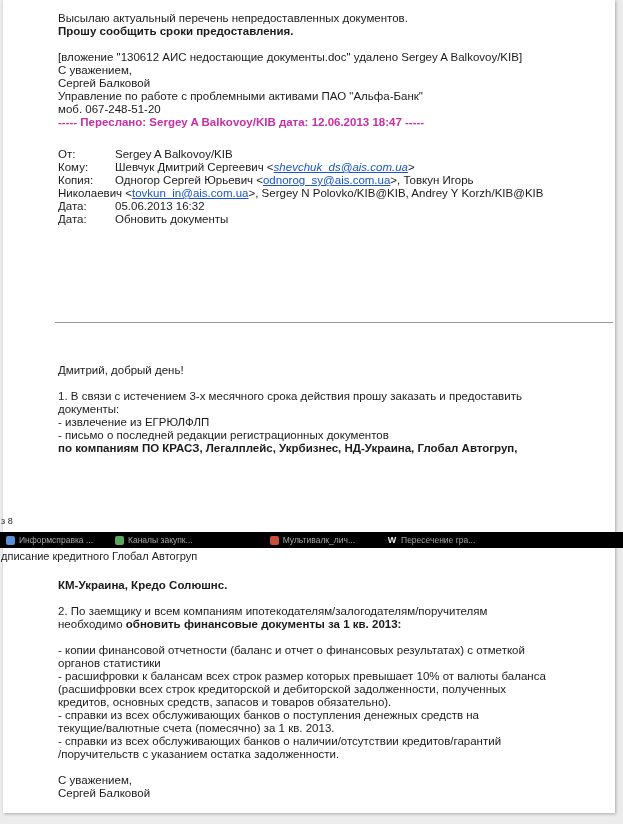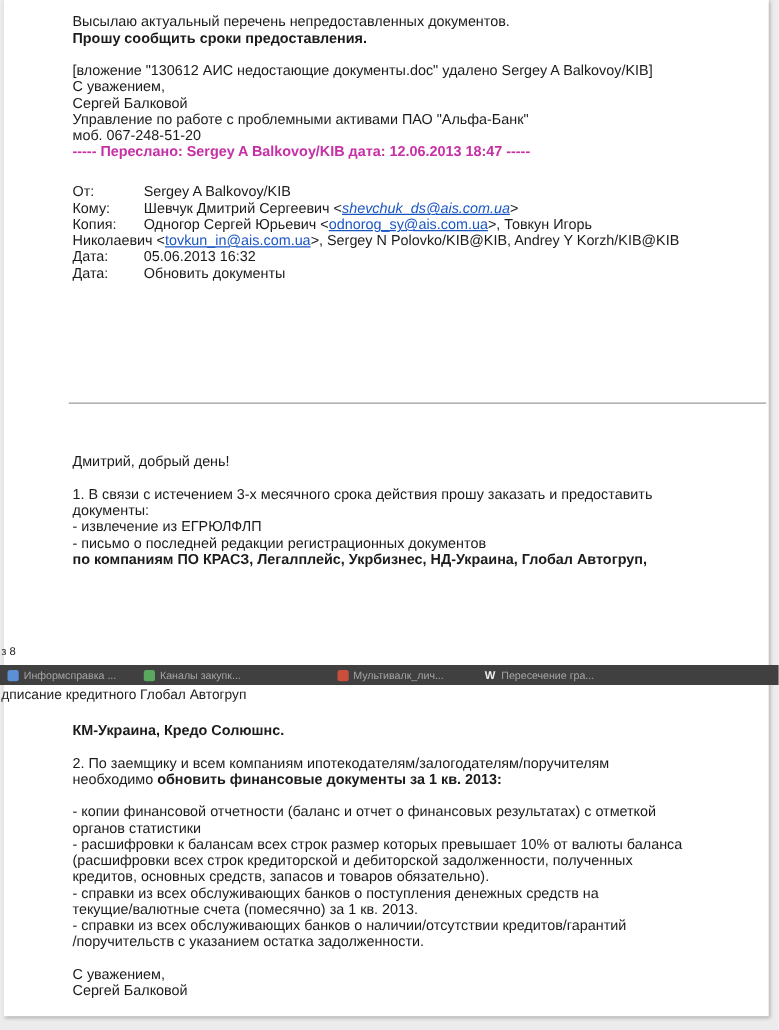--- a/index.html
+++ b/index.html
@@ -94,21 +94,21 @@
   <div class="line">- извлечение из ЕГРЮЛФЛП</div>
   <div class="line">- письмо о последней редакции регистрационных документов</div>
   <div class="line bold">по компаниям ПО КРАСЗ, Легалплейс, Укрбизнес, НД-Украина, Глобал Автогруп,</div>
 </div>
 
 <div class="print-footer">
   <span class="pf-left">з 8</span>
   <span class="pf-right">02.02.2018 2:29</span>
 </div>
 
-<div class="taskbar" style="background: #404040;">
+<div class="taskbar" style="background: #000000;">
   <div class="tab tab1">
     <span class="tab-chip" style="background: rgb(91, 143, 214);"></span>
     <span>Информсправка ...</span>
   </div>
   <div class="tab tab2">
     <span class="tab-chip" style="background: rgb(88, 168, 94);"></span>
     <span>Каналы закупк...</span>
   </div>
   <div class="tab tab3">
     <span class="tab-chip" style="background: rgb(201, 79, 61);"></span>

